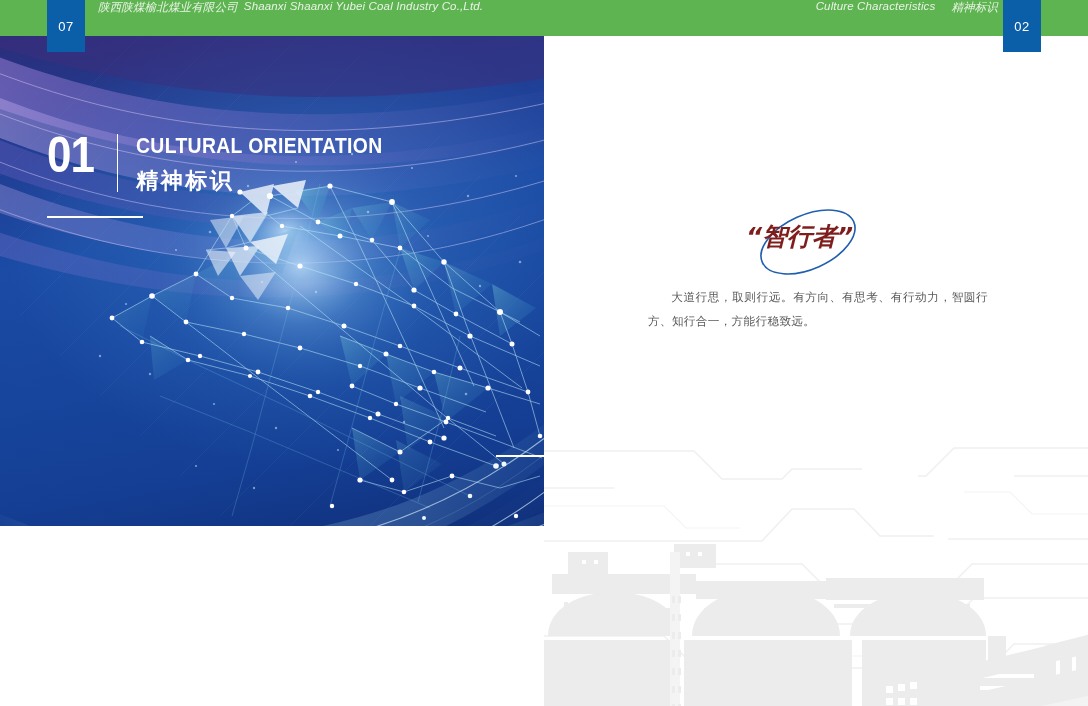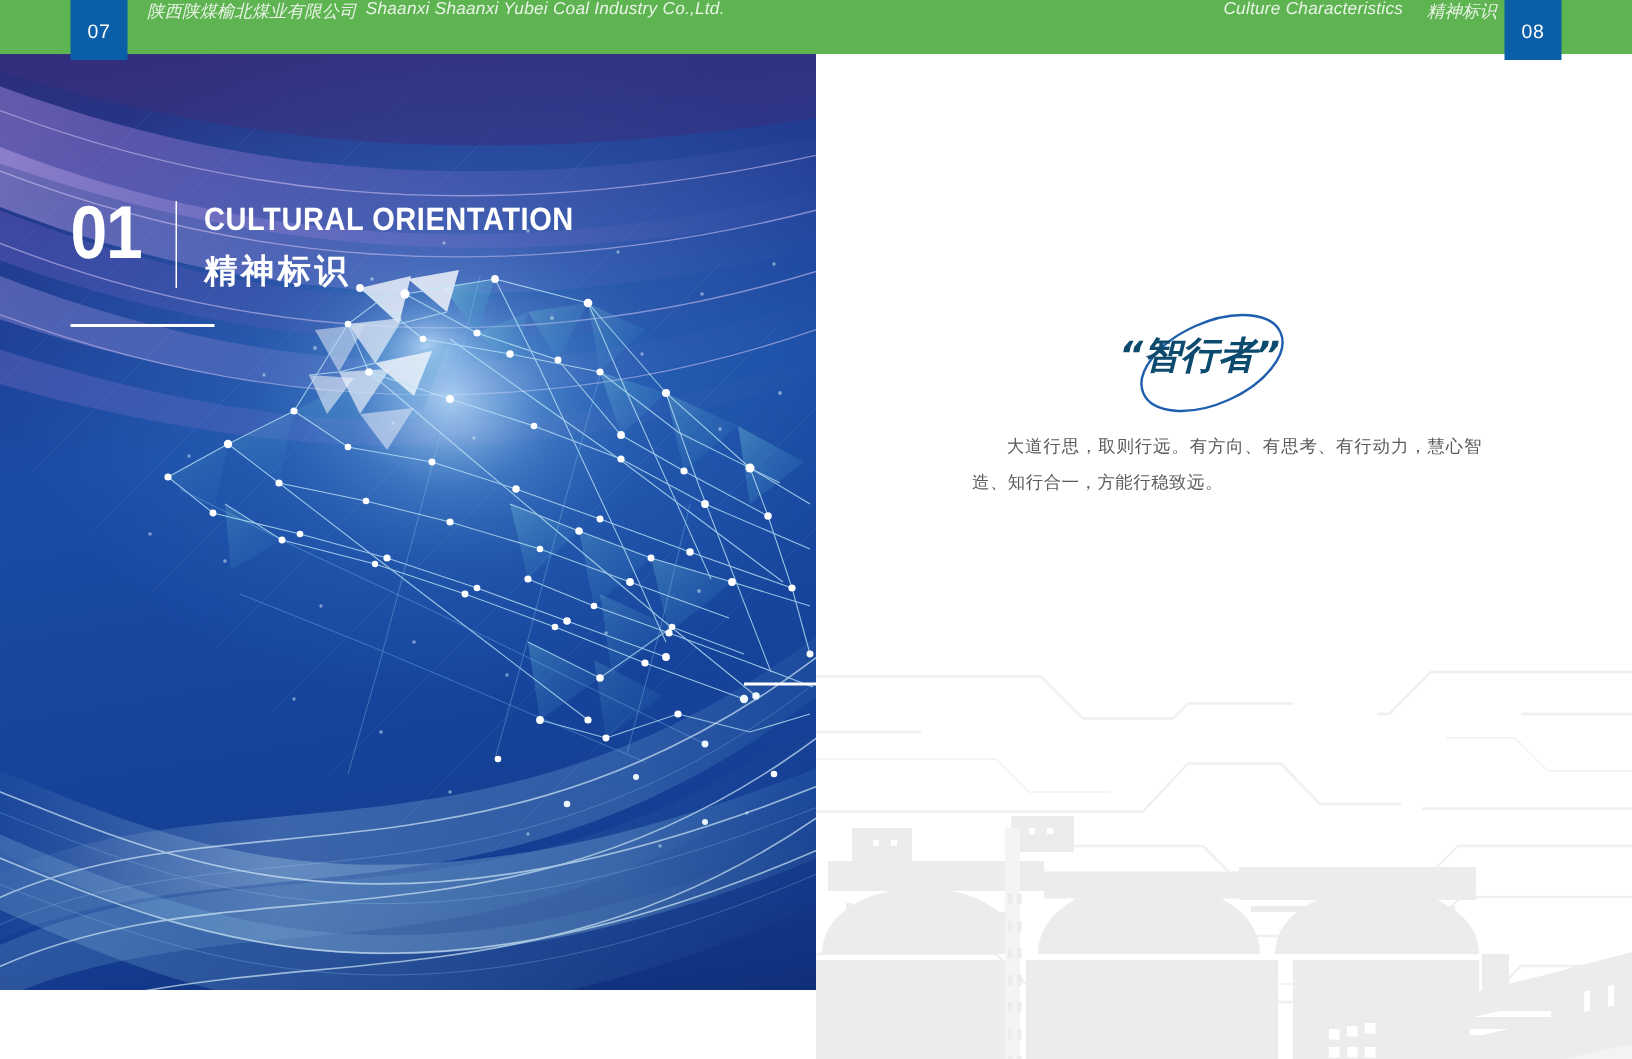--- a/index.html
+++ b/index.html
@@ -17,21 +17,21 @@
 
   
   .header {
     position: absolute; left: 0; top: 0;
     width: 1088px; height: 36px;
     background: #5fb452;
     z-index: 40;
   }
   .pagenum {
     position: absolute; top: 0;
-    width: 38px; height: 40px;
+    width: 38px; height: 52px;
     background: #0b5ea8;
     color: #ffffff;
     font-size: 13px;
     letter-spacing: 0.5px;
     display: flex; align-items: center; justify-content: center;
     z-index: 41;
   }
   .pagenum.left  { left: 47px; }
   .pagenum.right { left: 1003px; }
 
@@ -45,21 +45,21 @@
     z-index: 42;
     font-style: italic;
   }
   .hdr-left  { left: 98px; }
   .hdr-right { right: 90px; }
   .hdr-right .en { margin-right: 16px; }
 
   
   .left-page {
     position: absolute; left: 0; top: 36px;
-    width: 544px; height: 624px;
+    width: 544px; height: 490px;
     overflow: hidden;
     background:
       radial-gradient(ellipse 420px 330px at 300px 200px, rgba(60,130,205,0.55) 0%, rgba(30,80,165,0.0) 70%),
       linear-gradient(170deg, #2b2d7a 0%, #223a8e 16%, #1b4ba5 40%, #17459d 62%, #143e93 82%, #102f7a 100%);
   }
   .left-page svg { position: absolute; left: 0; top: 0; }
 
   
   .title-block {
     position: absolute; left: 47px; top: 96px;
@@ -122,21 +122,21 @@
     position: absolute; left: 196px; top: 166px;
     width: 140px; height: 80px;
     z-index: 12;
   }
   .logo-mark svg { position: absolute; left: 0; top: 0; }
   .logo-text {
     position: absolute; left: 6px; top: 18px;
     font-size: 25px;
     font-weight: 700;
     font-style: italic;
-    color: #0c4a6e;
+    color: #7f1d1d;
     letter-spacing: 0px;
     font-family: "DejaVu Sans", sans-serif;
     white-space: nowrap;
   }
 
   
   .body-copy {
     position: absolute; left: 104px; top: 250px;
     width: 340px;
     z-index: 12;
@@ -168,21 +168,21 @@
     <span style="width:6px"></span>
     <span class="en">Shaanxi Shaanxi Yubei Coal Industry Co.,Ltd.</span>
   </div>
 
   <div class="hdr-text hdr-right">
     <span class="en">Culture Characteristics</span>
     <span class="cn">精神标识</span>
   </div>
 
   <div class="pagenum right">
-    <span>08</span>
+    <span>02</span>
   </div>
 
   <div class="left-page">
 
     <svg width="544" height="670" viewBox="0 0 544 670">
       <defs>
         <linearGradient id="pw1" x1="0" y1="0" x2="1" y2="0">
           <stop offset="0%" stop-color="#9b7fd6" stop-opacity="0.55"></stop>
           <stop offset="55%" stop-color="#7f6fc8" stop-opacity="0.30"></stop>
           <stop offset="100%" stop-color="#5a63b8" stop-opacity="0.05"></stop>
@@ -568,17 +568,17 @@
     </svg>
 
     <div class="logo-mark">
       <svg width="140" height="80" viewBox="0 0 140 80">
         <ellipse cx="68" cy="40" rx="50" ry="27" fill="none" stroke="#1f5fae" stroke-width="1.6" transform="rotate(-24 68 40)"></ellipse>
       </svg>
       <div class="logo-text">“智行者”</div>
     </div>
 
     <div class="body-copy">
-      <p>大道行思，取则行远。有方向、有思考、有行动力，慧心智造、知行合一，方能行稳致远。</p>
+      <p>大道行思，取则行远。有方向、有思考、有行动力，智圆行方、知行合一，方能行稳致远。</p>
     </div>
   </div>
 
 </div>
 
 </body></html>

